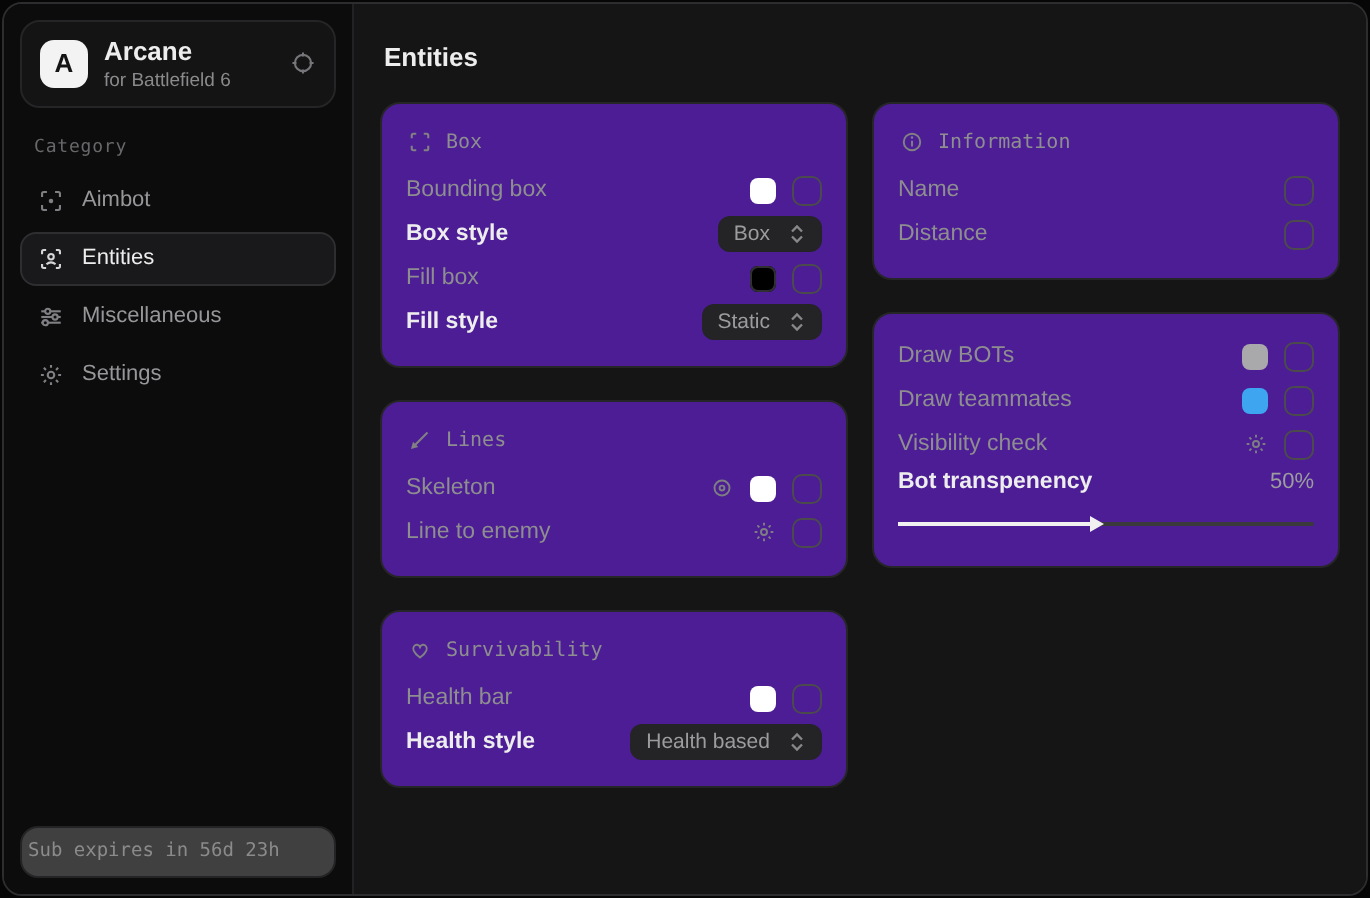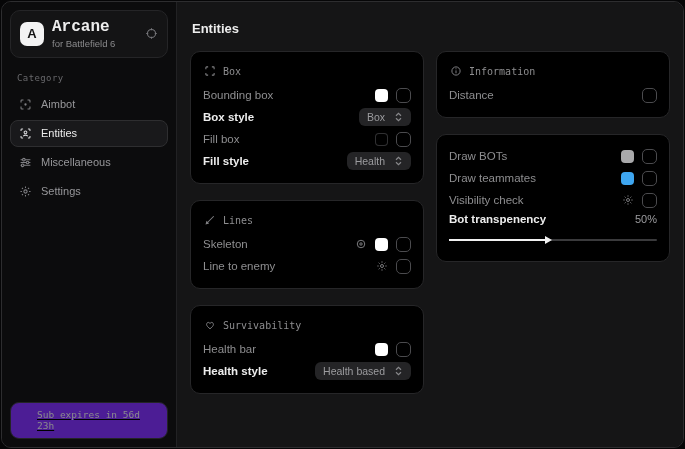--- a/index.html
+++ b/index.html
@@ -33,21 +33,21 @@
     padding: 7px 9px;
   }
   .logo {
     width: 24px; height: 24px; flex: none;
     background: #f3f3f3; color: #141414;
     border-radius: 7px;
     display: flex; align-items: center; justify-content: center;
     font-size: 13px; font-weight: 700;
   }
   .brand-text { line-height: 1.2; }
-  .brand-title { font-size: 16px; font-weight: 700; color: #ededed; font-family: Liberation Mono, monospace; }
+  .brand-title { font-size: 13px; font-weight: 700; color: #ededed; }
   .brand-sub { font-size: 9.5px; color: #8a8a8c; margin-top: 1px; }
   .brand-action { margin-left: auto; color: #76767a; display: flex; cursor: pointer; }
   .category-label {
     font-family: "DejaVu Sans Mono", monospace;
     font-size: 9px; color: #68686b;
     margin: 15px 0 8px 7px; letter-spacing: 0.4px;
   }
   .nav { display: flex; flex-direction: column; gap: 2px; }
   .nav-item {
     display: flex; align-items: center; gap: 9px;
@@ -58,44 +58,43 @@
   }
   .nav-item .nav-icon { display: flex; color: #808084; }
   .nav-item.selected {
     background: #19191b;
     border-color: #2e2e30;
     color: #ededed;
   }
   .nav-item.selected .nav-icon { color: #d6d6d8; }
   .status-card {
     margin-top: auto;
-    background: #4c1d95;
+    background: #404040;
     border: 1px solid #242426;
     border-radius: 9px;
-    padding: 6px 26px 7px;
-    text-decoration: underline;
+    padding: 6px 3px 7px;
   }
   .status-line1 {
     font-family: "DejaVu Sans Mono", monospace;
     font-size: 9.5px; color: #8b8b8d;
   }
   .status-line2 { font-size: 9.5px; color: #dcdcdd; font-weight: 600; margin-top: 3px; }
 
   
   .main {
     flex: 1;
     background: #151516;
     padding: 13px;
     overflow: hidden;
   }
   .main-title { font-size: 13px; font-weight: 700; color: #ededed; margin: 6px 0 15px 2px; }
   .columns { display: flex; gap: 12px; align-items: flex-start; }
   .col { flex: 1; display: flex; flex-direction: column; gap: 16px; min-width: 0; }
   .card {
-    background: #000000;
+    background: #4c1d95;
     border: 1px solid #262628;
     border-radius: 10px;
     padding: 10px 12px 11px;
   }
   .card-header {
     display: flex; align-items: center; gap: 7px;
     font-family: "DejaVu Sans Mono", monospace;
     font-size: 10px; color: #8e8e90;
     margin: 3px 0 7px 1px;
   }
@@ -278,21 +277,21 @@
             <span class="row-label">Fill box</span>
             <span class="row-controls">
               <span class="swatch black"></span>
               <span class="checkbox"></span>
             </span>
           </div>
 
           <div class="row">
             <span class="row-label strong">Fill style</span>
             <span class="dropdown">
-              <span>Health</span>
+              <span>Static</span>
               <span class="dd-icon">
                 <svg width="9" height="10" viewBox="0 0 10 12" fill="none" stroke="currentColor" stroke-width="1.4">
                   <path d="M2 4.5 L5 1.5 L8 4.5"></path>
                     <path d="M2 7.5 L5 10.5 L8 7.5"></path>
                 </svg>
               </span>
             </span>
           </div>
         </div>
 
@@ -376,20 +375,26 @@
             <span class="hdr-icon">
               <svg width="12" height="12" viewBox="0 0 16 16" fill="none" stroke="currentColor" stroke-width="1.3">
                 <circle cx="8" cy="8" r="5.5"></circle>
                 <line x1="8" y1="7.2" x2="8" y2="11"></line>
                 <circle cx="8" cy="5" r="0.8" fill="currentColor" stroke="none"></circle>
               </svg>
             </span>
             <span>Information</span>
           </div>
 
+          <div class="row">
+            <span class="row-label">Name</span>
+            <span class="row-controls">
+              <span class="checkbox"></span>
+            </span>
+          </div>
 
           <div class="row">
             <span class="row-label">Distance</span>
             <span class="row-controls">
               <span class="checkbox"></span>
             </span>
           </div>
         </div>
 
         <div class="card">

